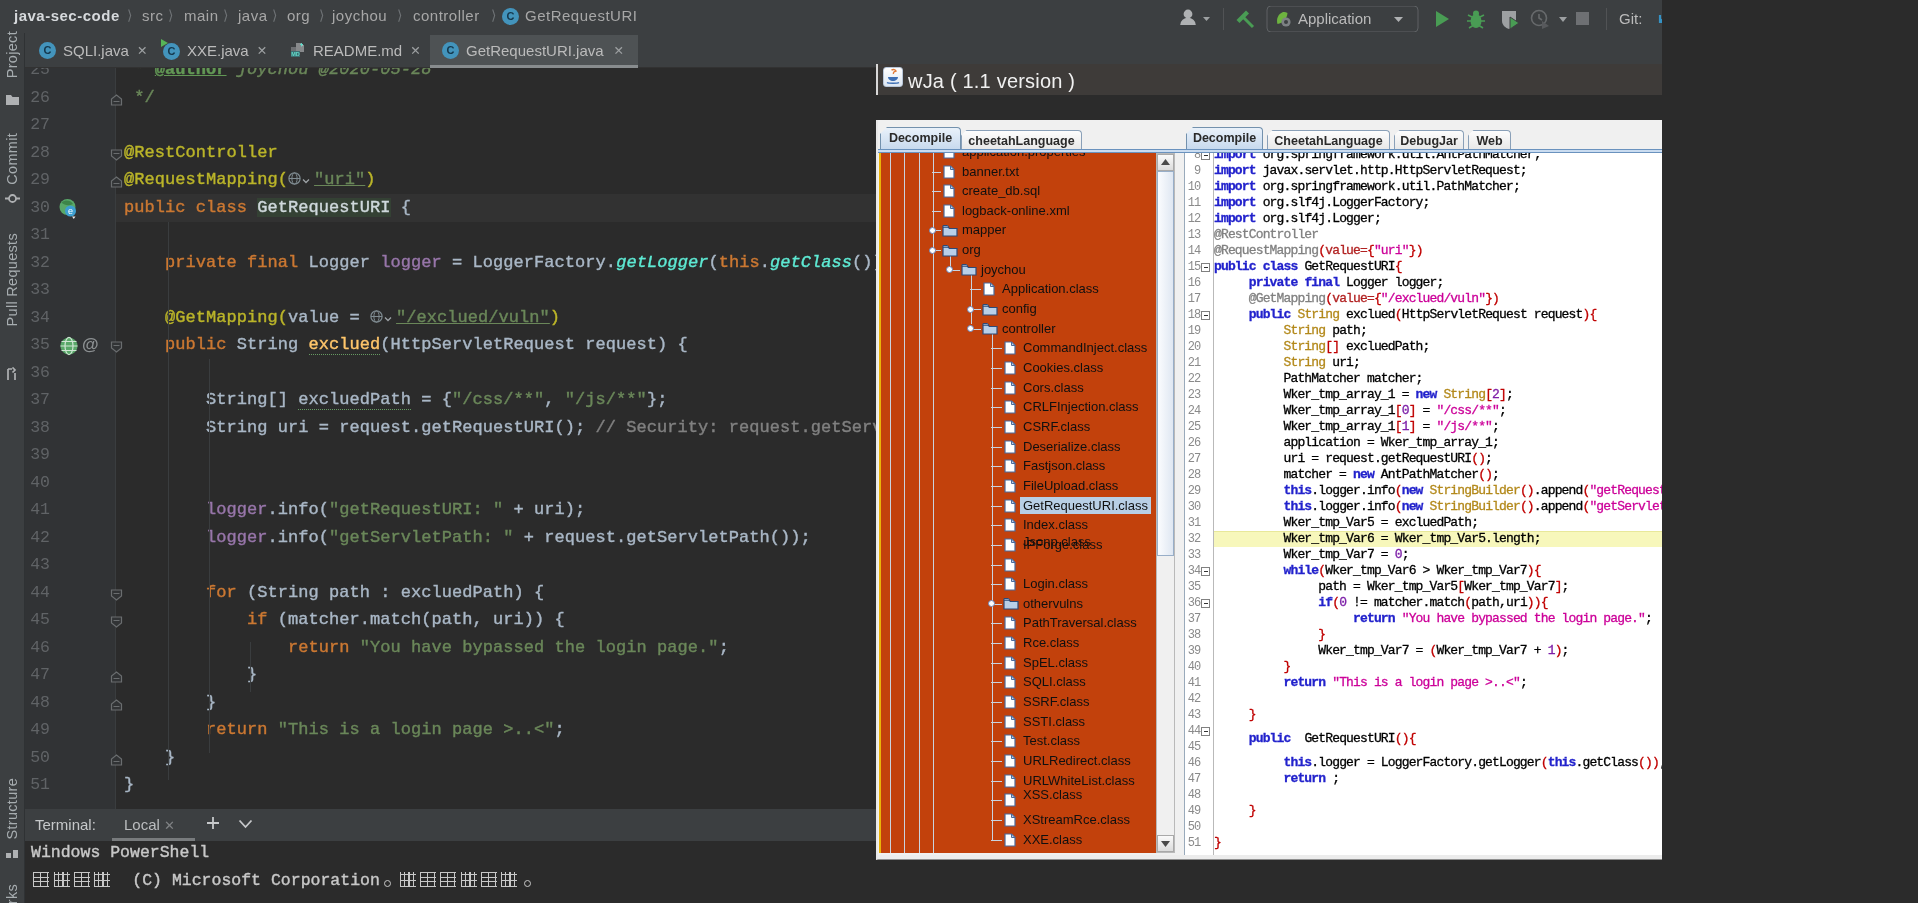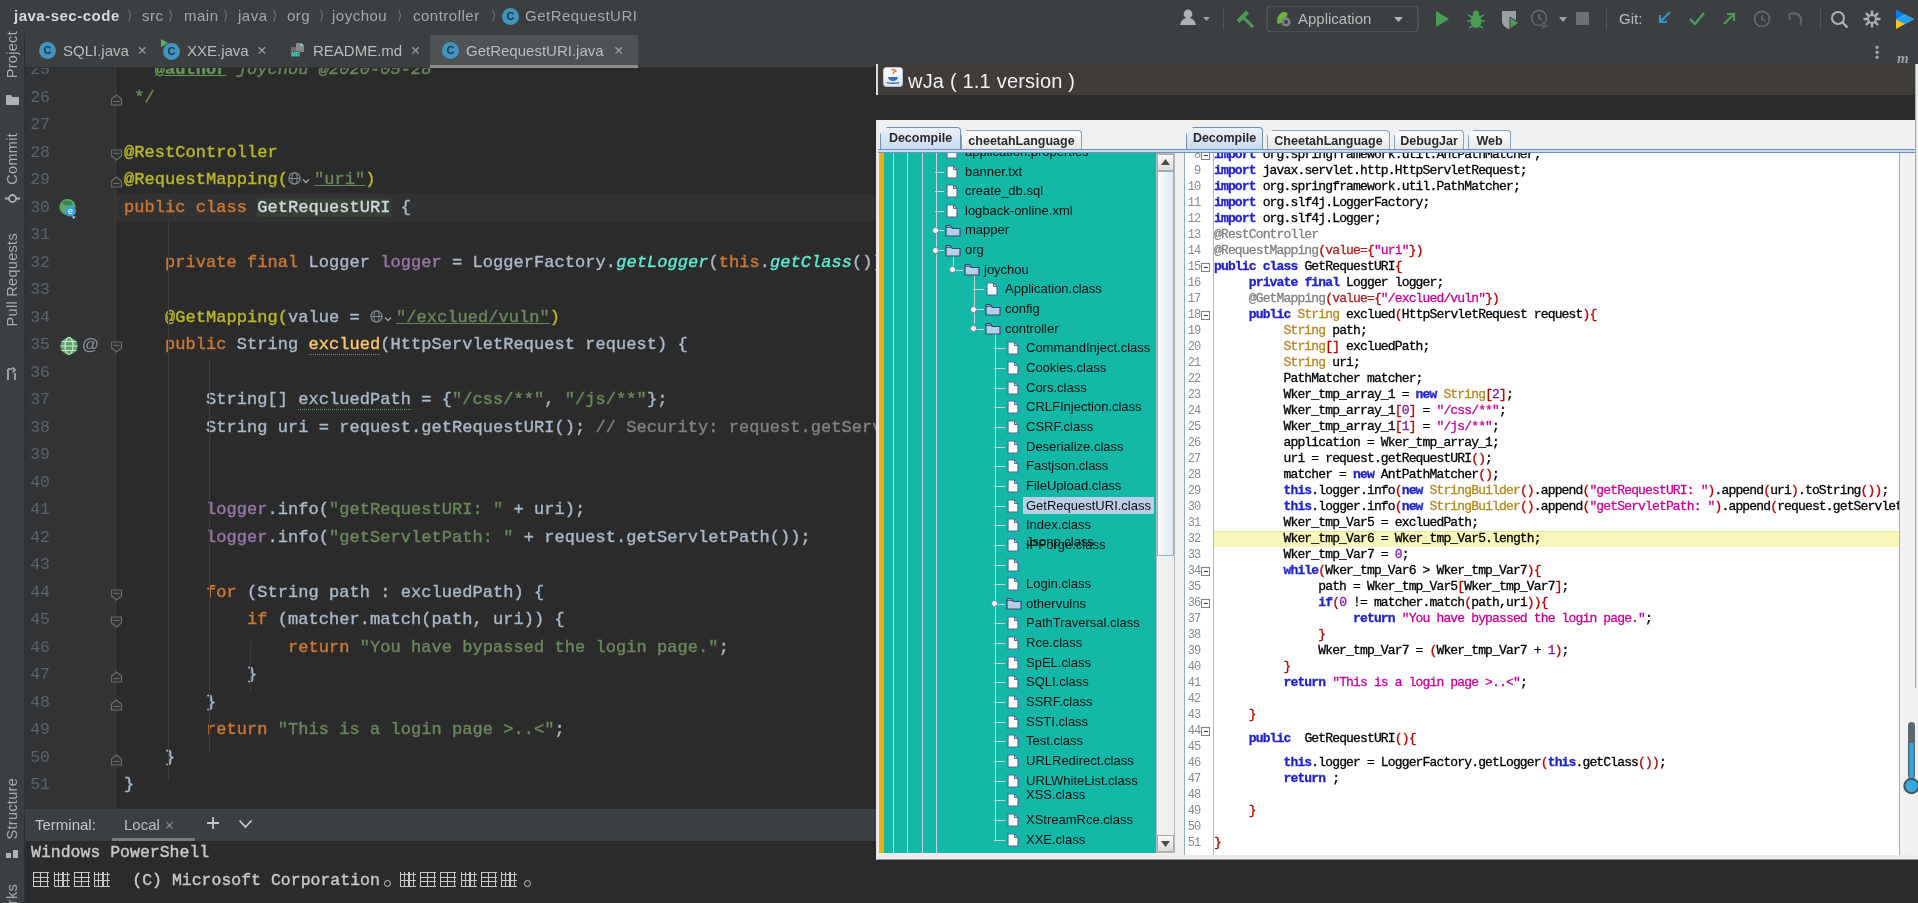--- a/index.html
+++ b/index.html
@@ -1,16 +1,16 @@
 <!DOCTYPE html>
 <html><head><meta charset="utf-8"><style>
 
 *{margin:0;padding:0;box-sizing:border-box}
 html,body{width:1918px;height:903px;overflow:hidden;background:#2b2b2b;font-family:"Liberation Sans",sans-serif}
-#root{position:absolute;inset:0;width:1918px;height:903px;overflow:hidden}
+#root{position:absolute;inset:0;width:1662px;height:903px;overflow:hidden}
 pre{font-family:"Liberation Mono",monospace;white-space:pre}
 
 #topbar{position:absolute;left:0;top:0;width:1918px;height:33px;background:#3c3f41}
 #tabrow{position:absolute;left:25px;top:33px;width:1893px;height:35px;background:#3c3f41;border-bottom:1px solid #323232}
 #stripe{position:absolute;left:0;top:33px;width:25px;height:870px;background:#3c3f41;border-right:1px solid #2f3234;z-index:5}
 .vlab{position:absolute;color:#a7adb0;font-size:14.5px;writing-mode:vertical-rl;transform:rotate(180deg);letter-spacing:.3px}
 #editor{position:absolute;left:25px;top:68px;width:1893px;height:741px;background:#2b2b2b;overflow:hidden}
 #gutter{position:absolute;left:0;top:0;width:91px;height:741px;background:#313335;border-right:1px solid #3a3d3f}
 .egn{position:absolute;width:25px;text-align:right;font:16.5px "Liberation Mono",monospace;color:#606366;left:0px}
 .eln{position:absolute;font:17px/22px "Liberation Mono",monospace;letter-spacing:.05px;color:#a9b7c6;-webkit-text-stroke:0.4px}
@@ -43,21 +43,21 @@
 .icx{color:#9da0a2;font-size:12.5px;margin-left:8px}
 
 #wtitle{position:absolute;left:876px;top:64px;width:1042px;height:31px;background:#3e3b39;border-left:2px solid #d8d8d8}
 #wmenu{position:absolute;left:876px;top:95px;width:1042px;height:25px;background:linear-gradient(#ffffff,#ffffff 55%,#e9e9e9);border-bottom:1px solid #b0b0b0;border-left:2px solid #e8e8e8}
 #wbody{position:absolute;left:876px;top:120px;width:1042px;height:735px;background:#f0f0f0;border-left:2px solid #e8e8e8}
 #wbot{position:absolute;left:876px;top:855px;width:1042px;height:5px;background:#ececec;border-bottom:1px solid #8f8f8f;border-left:2px solid #e8e8e8}
 .wtab{position:absolute;font-weight:bold;color:#2a2a2a;font-size:12.5px;text-align:center;border:1px solid #8aa0b8;border-bottom:none;background:linear-gradient(#fdfdfd,#e8e8e8);border-radius:4px 4px 0 0;line-height:20px}
 .wtab.sel{background:linear-gradient(#e9f1fa,#c8daee);border-color:#7391ad;z-index:2}
 .band{position:absolute;left:878px;top:148.5px;width:1037px;height:4.5px;background:#cadcf0;border-top:1px solid #6a92be;border-bottom:1px solid #6a92be}
 
-#tree{position:absolute;left:879px;top:153px;width:277px;height:700px;background:#14b8a6;overflow:hidden;border-left:5px solid #eab308;z-index:1}
+#tree{position:absolute;left:879px;top:153px;width:277px;height:700px;background:#c2410c;overflow:hidden;border-left:2px solid #eab308;z-index:1}
 .trw{position:absolute;font-size:13px;color:#101010;white-space:nowrap;line-height:17px}
 .trw.sel{background:#b8cfe5;padding:0 3px;margin-left:-3px}
 .tgl{position:absolute;width:1px;background:#c9d3df}
 .tst{position:absolute;height:1px;background:#c9d3df}
 .thd{position:absolute;width:7px;height:7px;border:1.4px solid #6a84b8;border-radius:50%;background:#fdfdfe}
 
 #tsb{position:absolute;left:1156px;top:153px;width:19px;height:700px;background:#f0f0f0;border:1px solid #b9b9b9;z-index:1}
 .sbtn{position:absolute;left:0;width:17px;height:17px;background:linear-gradient(#fafafa,#dcdcdc);border:1px solid #a9a9a9}
 .sbtn svg{display:block;margin:4px auto 0}
 #tthumb{position:absolute;left:0px;top:17px;width:17px;height:385px;background:linear-gradient(90deg,#fbfcfe,#dfe7f2);border:1px solid #98aec8}

